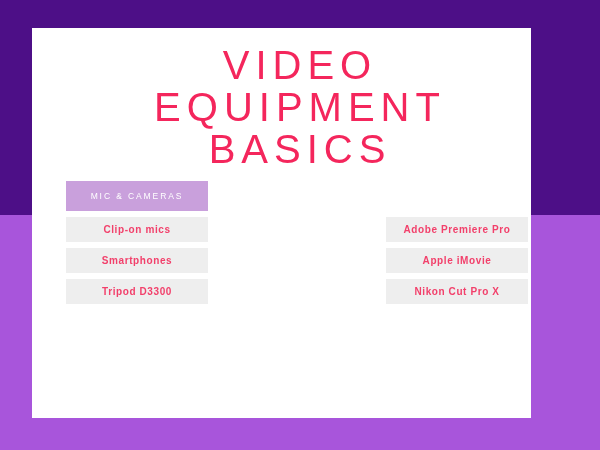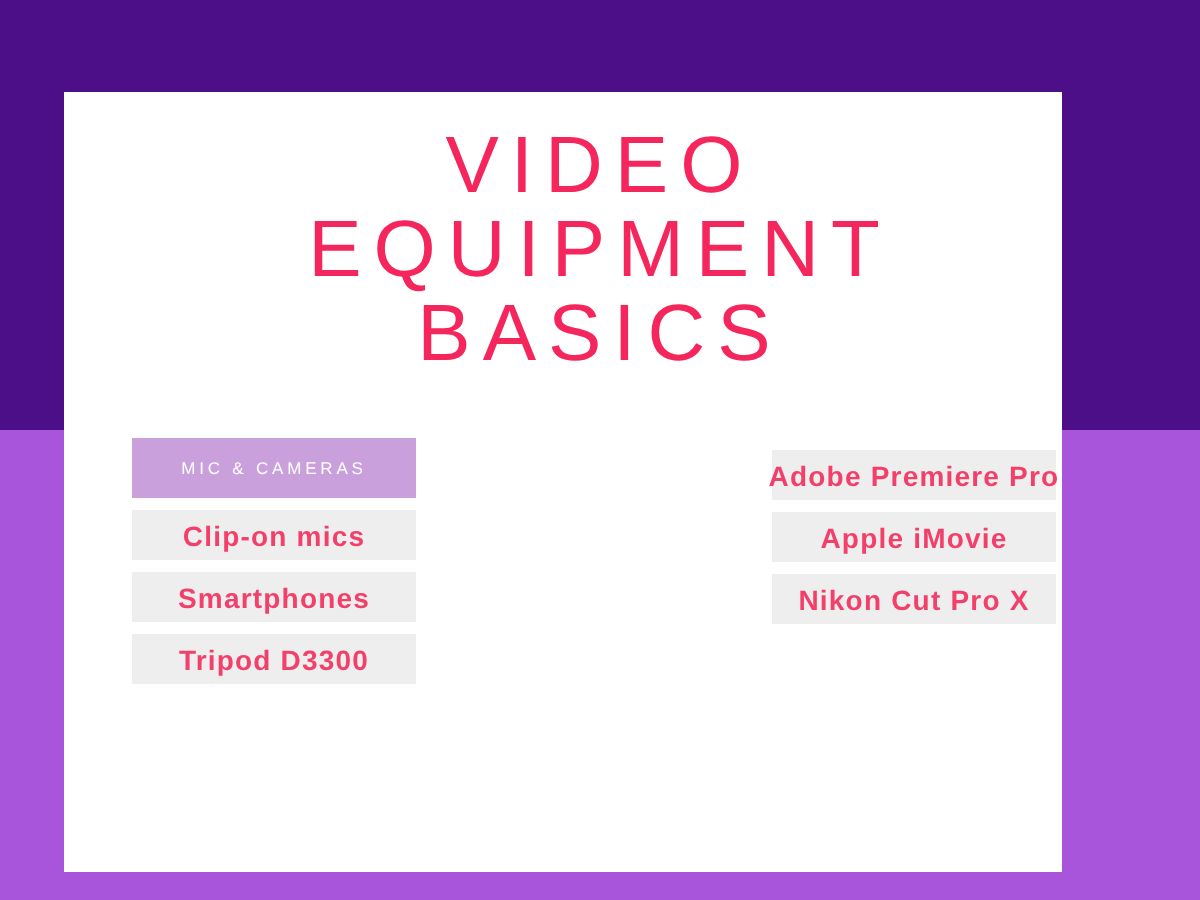--- a/index.html
+++ b/index.html
@@ -34,21 +34,21 @@
     left: 0; top: 215px;
     width: 600px;
     height: 235px;
     background: #a855db;
   }
 
   
   .card {
     position: absolute;
     left: 32px;
-    top: 46px;
+    top: 28px;
     width: 499px;
     height: 390px;
     background: #ffffff;
     box-sizing: border-box;
   }
 
   
   .title {
     position: absolute;
     left: 0;
@@ -66,22 +66,21 @@
 
   
   .columns {
     position: absolute;
     left: 34px;
     top: 153px;
     width: 462px;
     display: flex;
     flex-direction: row;
     justify-content: space-between;
-    align-items: flex-start;
-    margin-top: 20px;
+    align-items: flex-end;
   }
   .column {
     width: 142px;
     display: flex;
     flex-direction: column;
     align-items: stretch;
   }
 
   .col-header {
     background: #c9a0dc;
@@ -107,21 +106,21 @@
   }
   .item {
     background: #eeeeee;
     color: #f2406b;
     height: 25px;
     margin-top: 6px;
     display: flex;
     align-items: center;
     justify-content: center;
     text-align: center;
-    font-size: 14px;
+    font-size: 10px;
     font-weight: bold;
     letter-spacing: 0.6px;
     box-sizing: border-box;
     padding: 0 4px;
     white-space: nowrap;
   }
 </style>
 </head>
 <body>
 

